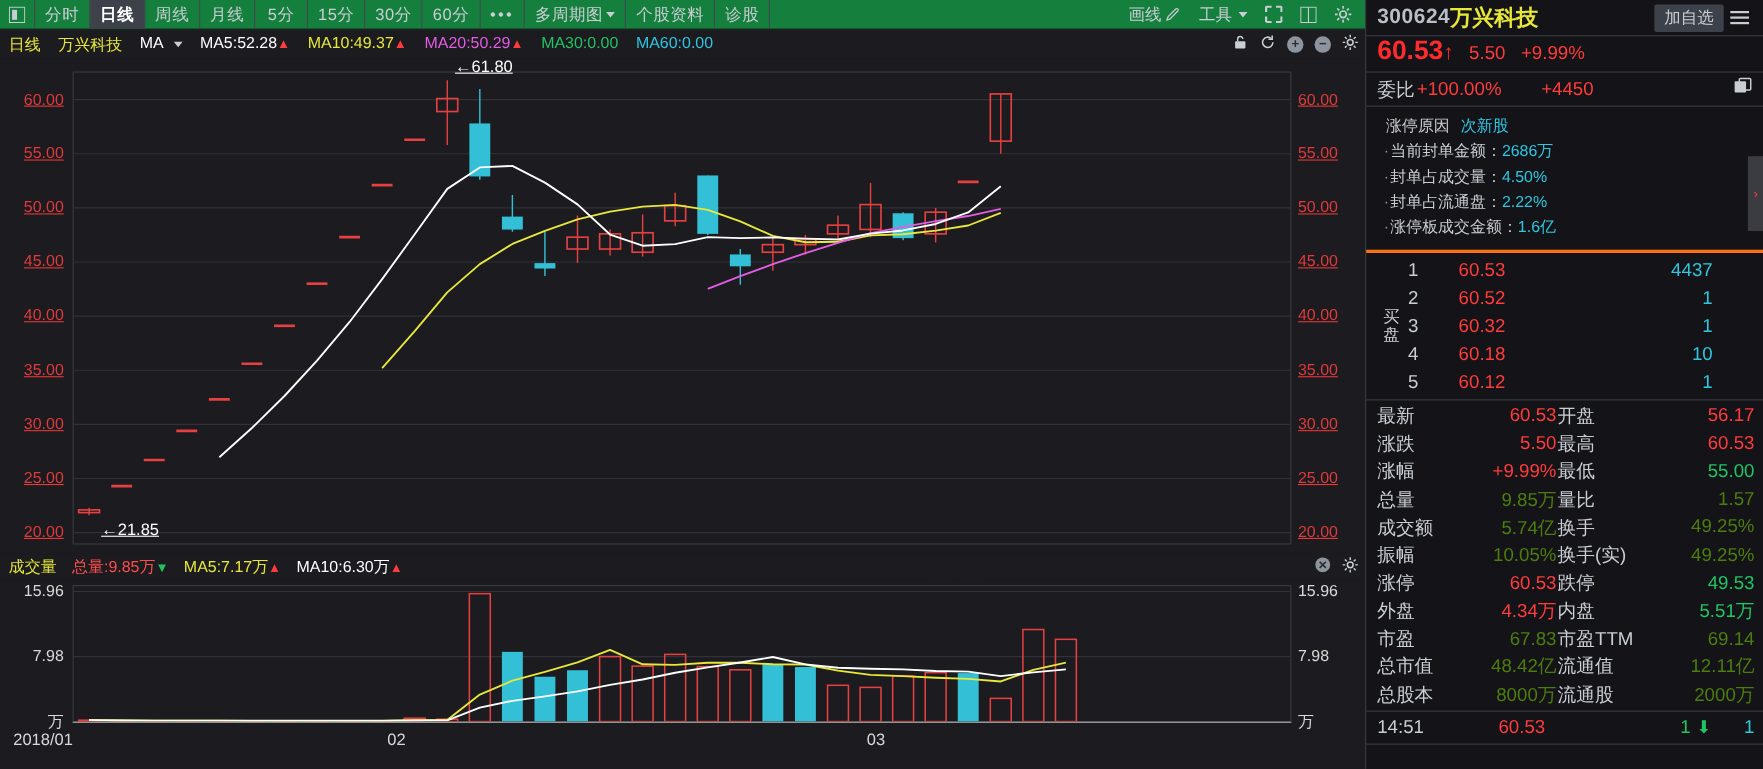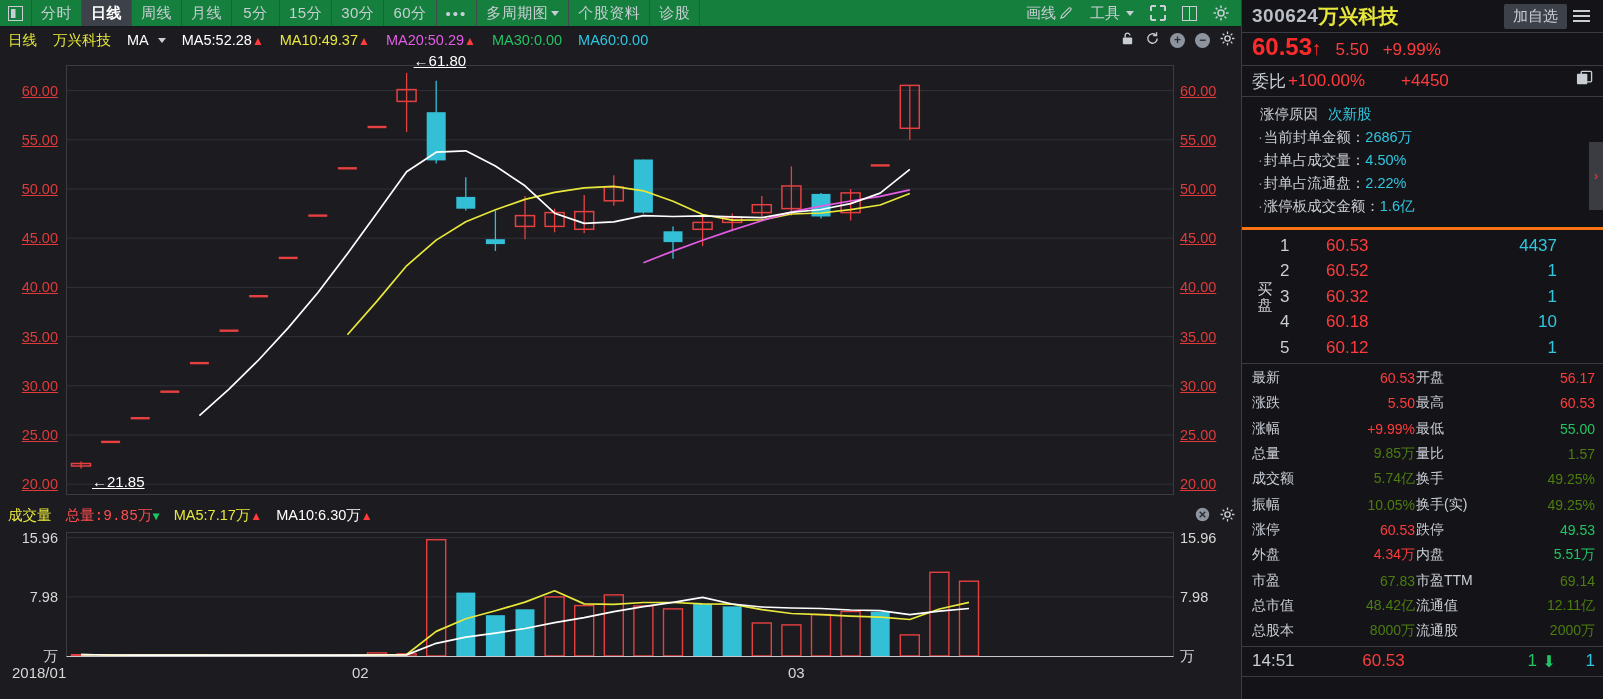--- a/index.html
+++ b/index.html
@@ -75,21 +75,21 @@
     text-decoration:underline;
   }
 
   
   .vol-hdr{
     position:absolute; left:0; top:503px; width:1241px; height:25px;
     background:#1b1b20; display:flex; align-items:center; font-size:14.5px;
   }
   .vol-hdr .it{ margin-right:14px; white-space:nowrap; }
   .vol-title{ color:#e8e83a; margin-left:8px; }
-  .vol-total{ color:#ff4d4d;font-family:Liberation Mono, monospace; }
+  .vol-total{ color:#ff4d4d; }
   .vol-ma5{ color:#e8e83a; }
   .vol-ma10{ color:#ffffff; }
   .dn-arrow{ color:#21c462; font-size:12px; }
   .vol-hdr-icons{ position:absolute; right:6px; top:0; height:25px; display:flex; align-items:center; gap:10px; }
 
   .vol-wrap{
     position:absolute; left:0; top:528px; width:1241px; height:171px; background:#1b1b20;
   }
   .vol-plot{
     position:absolute; left:66px; top:4px; width:1108px; height:125px;
@@ -150,21 +150,21 @@
     width:30px; color:#c9cdd4; font-size:15px; display:flex; flex-direction:column;
     align-items:center; justify-content:center; line-height:1.05; margin-left:8px;
   }
   .rp-bid-rows{ flex:1; }
   .rp-bid-row{ display:flex; align-items:center; height:25.5px; font-size:17px; }
   .bid-n{ width:26px; color:#c9cdd4; }
   .bid-p{ flex:1; color:#ff3b3b; text-align:left; padding-left:20px;}
   .bid-v{ width:120px; color:#2fc6e0; text-align:right; padding-right:46px; }
 
   .rp-stats{ border-bottom:1px solid #3a3c42; padding:2px 0 2px 0;}
-  .rp-st-row{ display:flex; align-items:center; height:25.3px; font-size:14px; padding:0 8px 0 10px; }
+  .rp-st-row{ display:flex; align-items:center; height:25.3px; font-size:17px; padding:0 8px 0 10px; }
   .st-k1{ width:54px; color:#c9cdd4; }
   .st-v1{ flex:1; text-align:right; }
   .st-k2{ width:72px; color:#c9cdd4; padding-left:1px; }
   .st-v2{ width:108px; text-align:right; }
   .cRed{ color:#ff3b3b; } .cGreen{ color:#21c462; } .cCyan{ color:#4d7c0f; }
 
   .rp-tick{ display:flex; align-items:center; height:30px; font-size:17px; padding:0 8px 0 10px;
             border-bottom:1px solid #3a3c42;}
   .tk-t{ width:66px; color:#c9cdd4; }
   .tk-p{ flex:1; text-align:center; color:#ff3b3b; padding-right:30px;}

